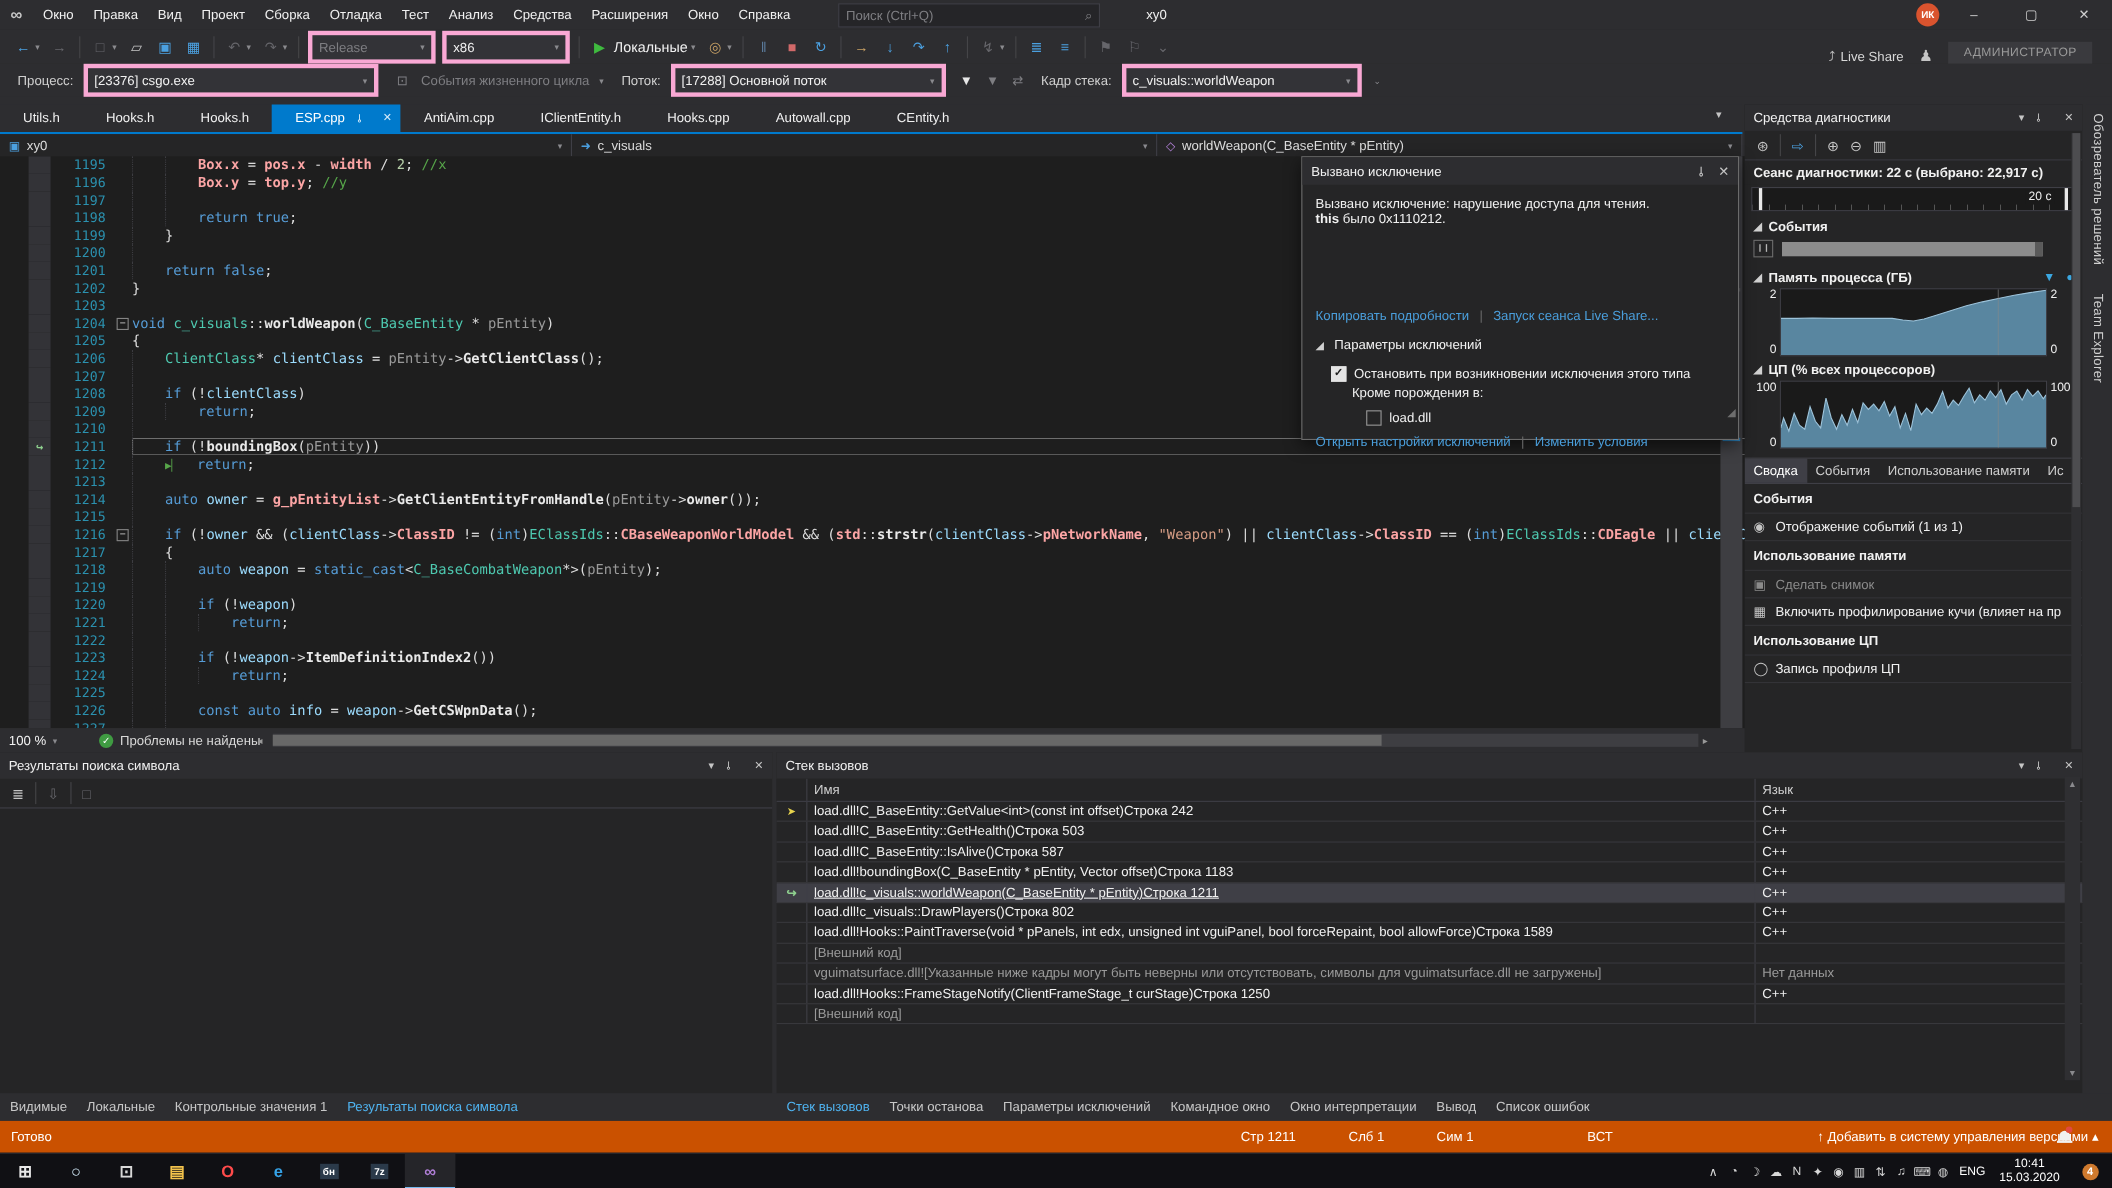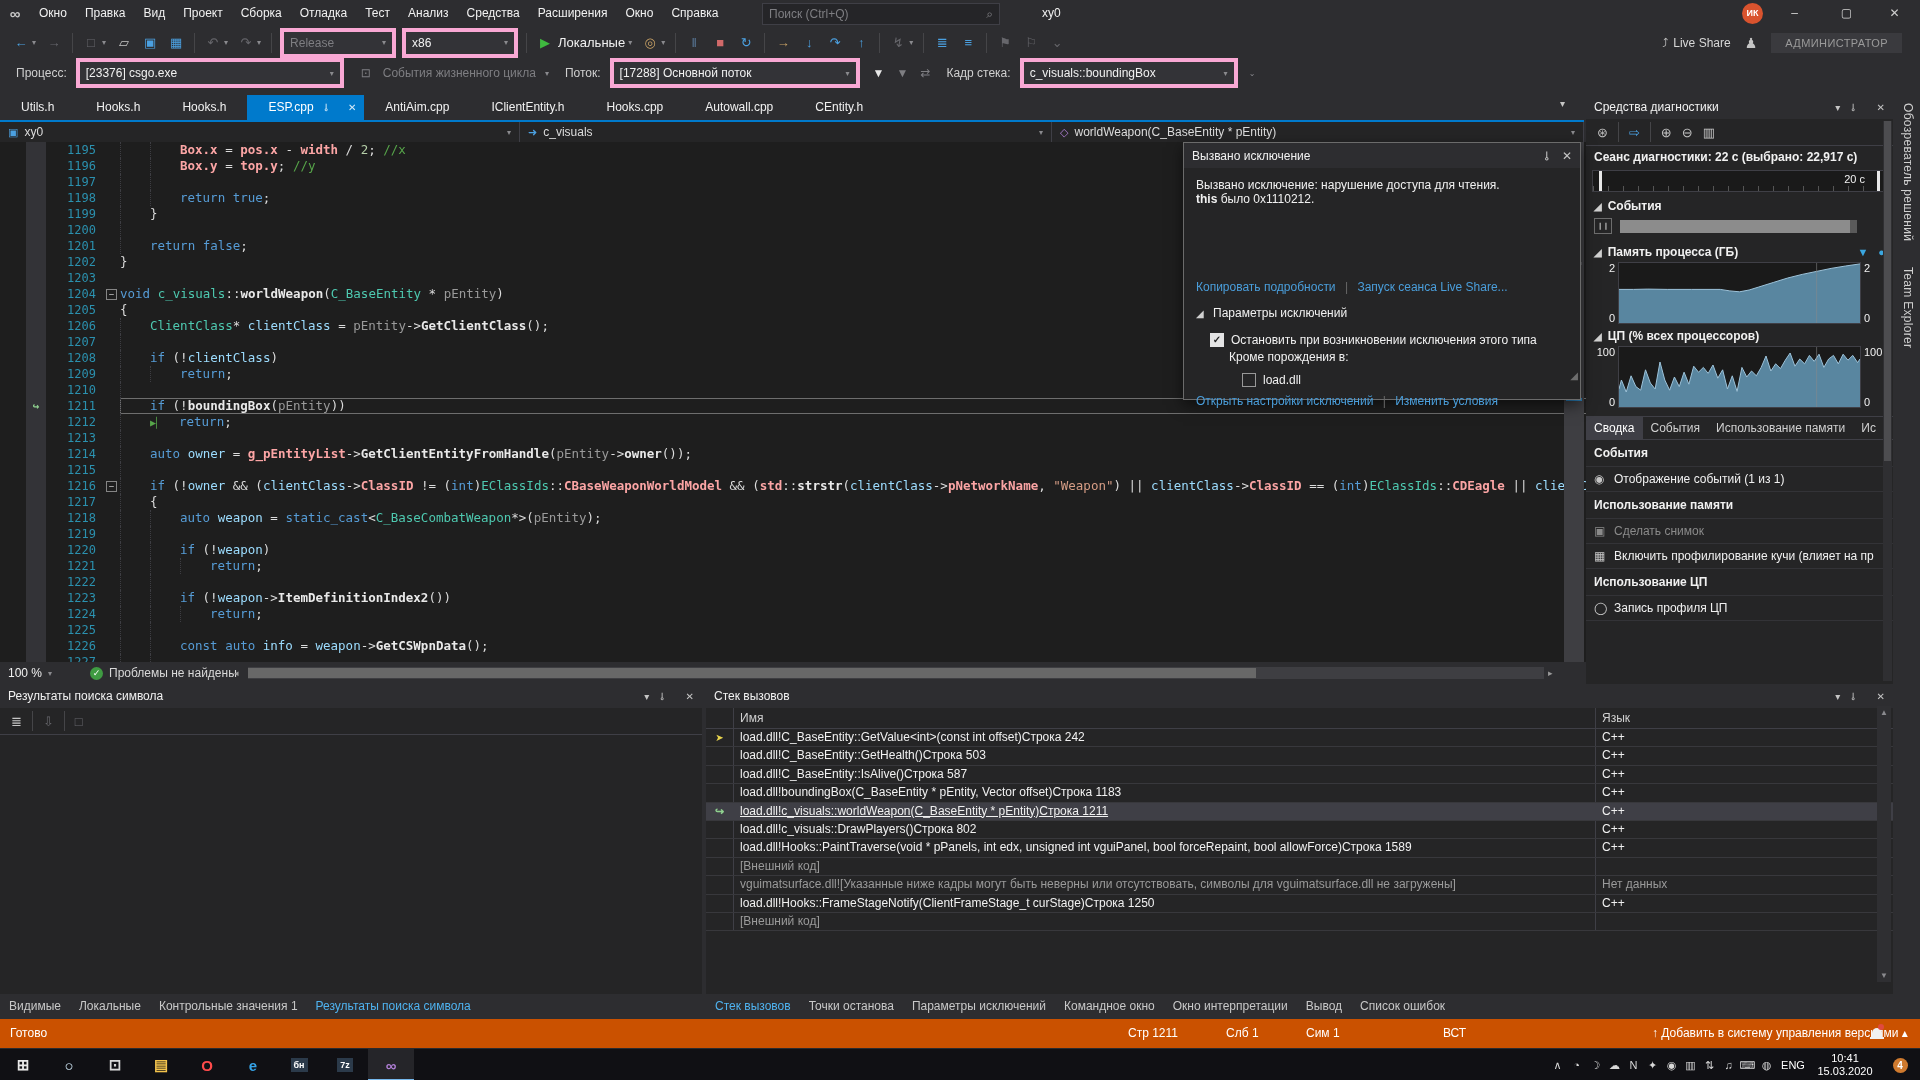--- a/index.html
+++ b/index.html
@@ -23,21 +23,21 @@
   .tbi{display:inline-flex;align-items:center;margin:0 2px;padding:0 3px;height:24px;font-size:13px;}
   .tbi .g{min-width:16px;text-align:center;}
   .tbsep{width:1px;height:20px;background:#454548;margin:0 5px;}
   .c-b{color:#4ba0e0}.c-d{color:#66666b}.c-w{color:#c5c5c5}.c-g{color:#3fba3f}.c-r{color:#d16969}
   .c-y{color:#c8a165}.c-db{color:#5a7a9a}
   .caret{font-size:8px;color:#8a8a8e;margin-left:3px;}
   .combo{display:inline-flex;align-items:center;justify-content:space-between;height:22px;background:#333337;
          border:4px solid #f9a8d4;padding:0 6px;margin:0 3px;font-size:12px;}
   .combo .cv{margin-right:8px;}
   .combo.dim .cv{color:#7e7e82;}
-  #tb-right{position:absolute;right:18px;top:27px;height:31px;display:flex;align-items:center;}
+  #tb-right{position:absolute;right:18px;top:27px;height:31px;display:flex;align-items:flex-end;}
   #liveshare{color:#d8d8d8;margin-right:14px;}
   #liveshare .g{color:#c5c5c5;margin-right:5px;}
   #personicon{color:#c5c5c5;margin-right:14px;font-size:14px;}
   #adminbox{background:#3a3a3e;color:#9a9a9a;font-size:11px;padding:4px 14px;letter-spacing:.4px;}
   
   #debugbar{left:0;top:58px;width:1920px;height:30px;background:#2d2d30;display:flex;align-items:center;padding-left:10px;box-sizing:border-box;}
   .dlabel{color:#d0d0d0;margin:0 6px;}
   .dlabel.dim{color:#7e7e82;}
   
   #tabrow{left:0;top:95px;width:1584px;height:25px;background:#2d2d30;display:flex;align-items:flex-end;}
@@ -307,21 +307,21 @@
     <span class="dlabel" style="margin-left:16px">Поток:</span>
     <span class="combo" style="width:230px">
         <span class="cv">[17288] Основной поток</span>
         <span class="caret">▾</span>
       </span>
     <span class="dlabel" style="margin-left:10px;color:#e8e8e8">▼</span>
     <span class="dlabel dim">▼</span>
     <span class="dlabel dim">⇄</span>
     <span class="dlabel" style="margin-left:10px">Кадр стека:</span>
     <span class="combo" style="width:198px">
-        <span class="cv">c_visuals::boundingBox</span>
+        <span class="cv">c_visuals::worldWeapon</span>
         <span class="caret">▾</span>
       </span>
     <span class="caret" style="margin-left:8px">⌄</span>
   </div>
 
   <div id="tabrow" class="abs">
       <div class="dtab">
         <span>Utils.h</span>
       </div>
       <div class="dtab">

